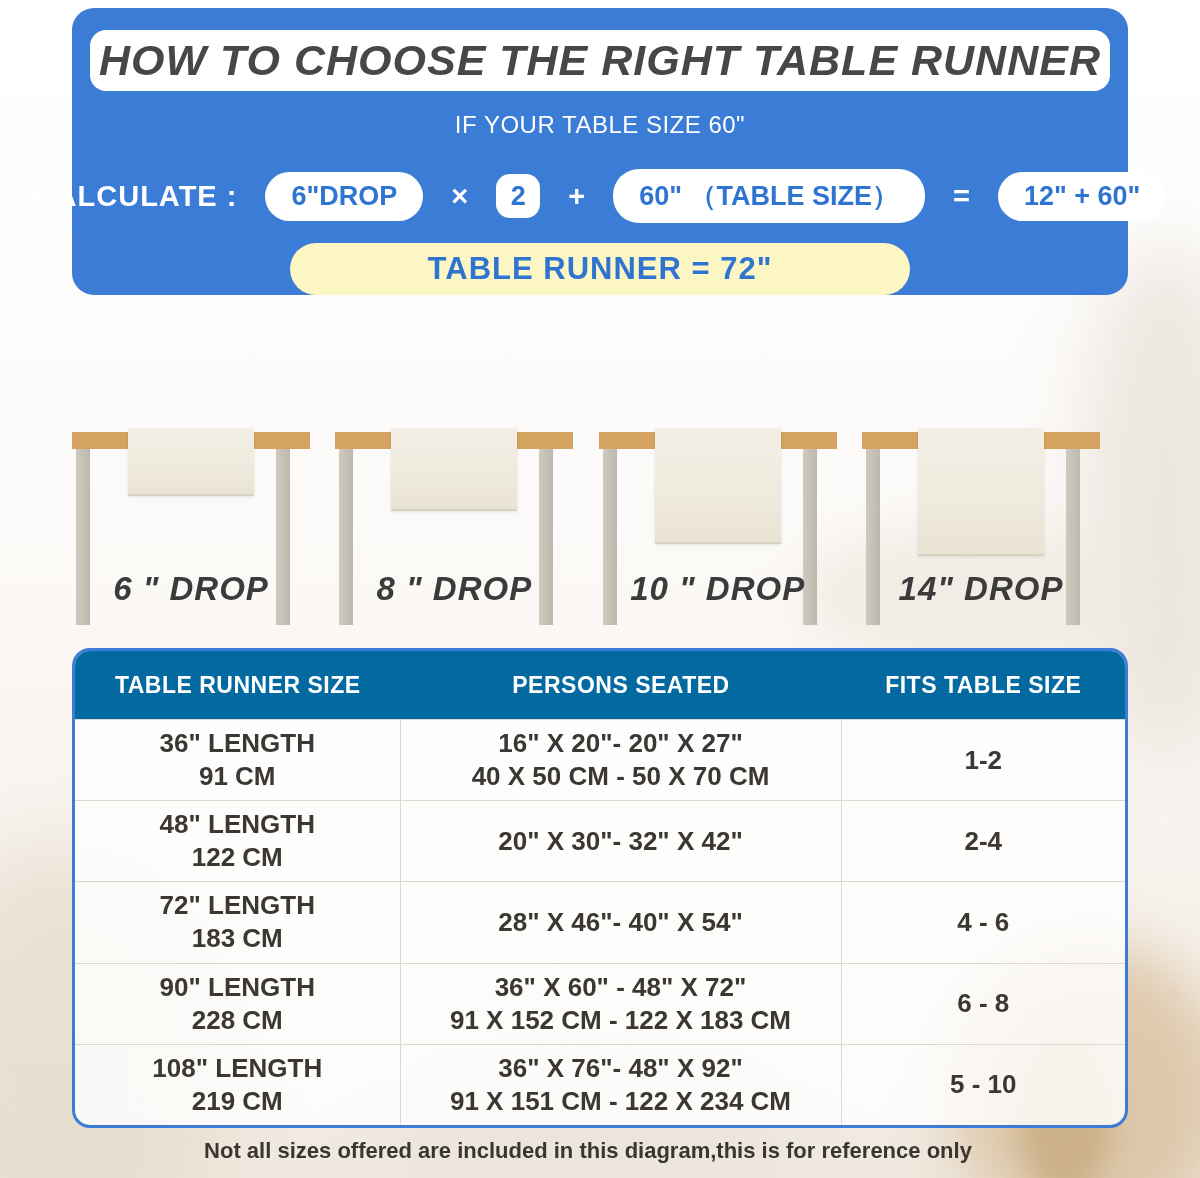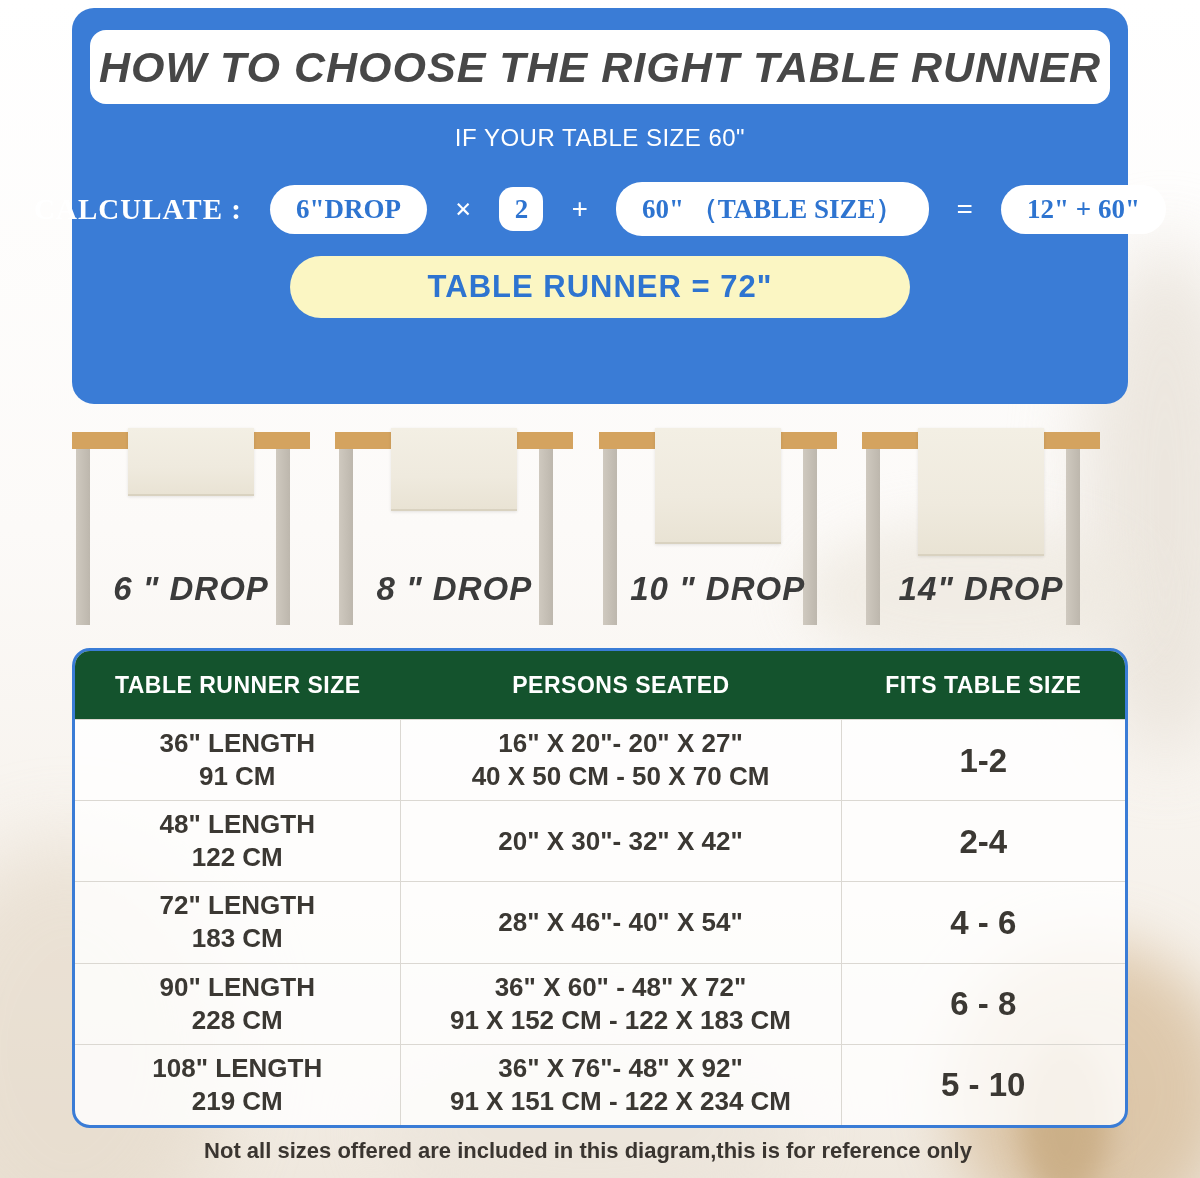--- a/index.html
+++ b/index.html
@@ -13,33 +13,33 @@
   .blur { position:absolute; border-radius:50%; z-index:0; }
   .b1 { left:-90px; top:840px; width:320px; height:420px; background:#e3d7c6; filter:blur(40px); opacity:.6; }
   .b2 { left:950px; top:940px; width:280px; height:300px; background:#cdab7e; filter:blur(30px); opacity:.55; }
   .b3 { left:1080px; top:240px; width:170px; height:520px; background:#e7e0d6; filter:blur(35px); opacity:.75; }
   .b4 { left:380px; top:1030px; width:420px; height:200px; background:#e9e2d8; filter:blur(30px); opacity:.5; }
   .b5 { left:800px; top:520px; width:340px; height:150px; background:#efeae1; filter:blur(25px); opacity:.8; }
   .b6 { left:1020px; top:1040px; width:90px; height:160px; background:#c1a173; filter:blur(14px); opacity:.6; }
 
   
   .top-panel {
-    position:absolute; left:72px; top:8px; width:1056px; height:396px;
+    position:absolute; left:72px; top:8px; width:1056px; height:287px;
     background:#3a7cd6; border-radius:22px; z-index:1;
     display:flex; flex-direction:column; align-items:center;
   }
   .title-box {
     margin-top:22px; width:1020px; height:74px; background:#ffffff; border-radius:16px;
     display:flex; align-items:center; justify-content:center;
   }
   .title { font-size:43px; font-weight:800; font-style:italic; color:#474747; letter-spacing:1px; white-space:nowrap; }
   .subtitle { color:#ffffff; font-size:24px; letter-spacing:.5px; line-height:28px; }
   .sub1 { margin-top:20px; }
   .sub2 { margin-top:6px; }
-  .calc-row { margin-top:30px; display:flex; align-items:center; gap:28px;font-family:Liberation Serif, serif; }
+  .calc-row { margin-top:30px; display:flex; align-items:center; gap:28px; }
   .calc-label { font-size:29px; font-weight:800; color:#ffffff; letter-spacing:1px; white-space:nowrap; }
   .pill {
     background:#ffffff; border-radius:26px; padding:9px 26px;
     font-size:27px; font-weight:800; color:#2e74d0; white-space:nowrap;
   }
   .op { font-size:29px; font-weight:800; color:#ffffff; }
   .mult-pill {
     background:#ffffff; border-radius:14px; width:44px; height:44px;
     display:flex; align-items:center; justify-content:center;
     font-size:27px; font-weight:800; color:#2e74d0;
@@ -74,30 +74,30 @@
     position:absolute; top:142px; width:100%; text-align:center;
     font-size:33px; font-weight:800; font-style:italic; color:#3b3b3b; letter-spacing:1px; white-space:nowrap;
   }
 
   
   .size-panel {
     position:absolute; left:72px; top:648px; width:1056px; height:480px;
     background:rgba(255,255,255,0.82); border:3px solid #3a7cd6; border-radius:18px;
     overflow:hidden; z-index:1;
   }
-  .tbl-header { height:68px; background:#14532d; display:grid; grid-template-columns:31% 42% 27%; align-items:center; }
+  .tbl-header { height:68px; background:#0369a1; display:grid; grid-template-columns:31% 42% 27%; align-items:center; }
   .tbl-header > div { text-align:center; color:#ffffff; font-weight:800; font-size:23px; letter-spacing:.5px; }
   .tbl-body { display:grid; grid-template-rows:repeat(5,1fr); height:406px; }
   .tbl-row { display:grid; grid-template-columns:31% 42% 27%; border-top:1px solid #dbd8d2; }
   .cell {
     display:flex; flex-direction:column; align-items:center; justify-content:center; text-align:center;
     color:#3b3833; font-weight:700; font-size:26px; line-height:33px; white-space:nowrap;
   }
   .cell.c1, .cell.c2 { border-right:1px solid #dbd8d2; }
-  .cell.persons { font-size:33px; }
+  .cell.persons { font-size:26px; }
 
   .footer-note {
     position:absolute; top:1138px; left:0; width:1176px; text-align:center;
     font-size:22px; font-weight:700; color:#3a3530; z-index:1;
   }
 </style>
 </head>
 <body>
 
 <div class="blur b1"></div>

